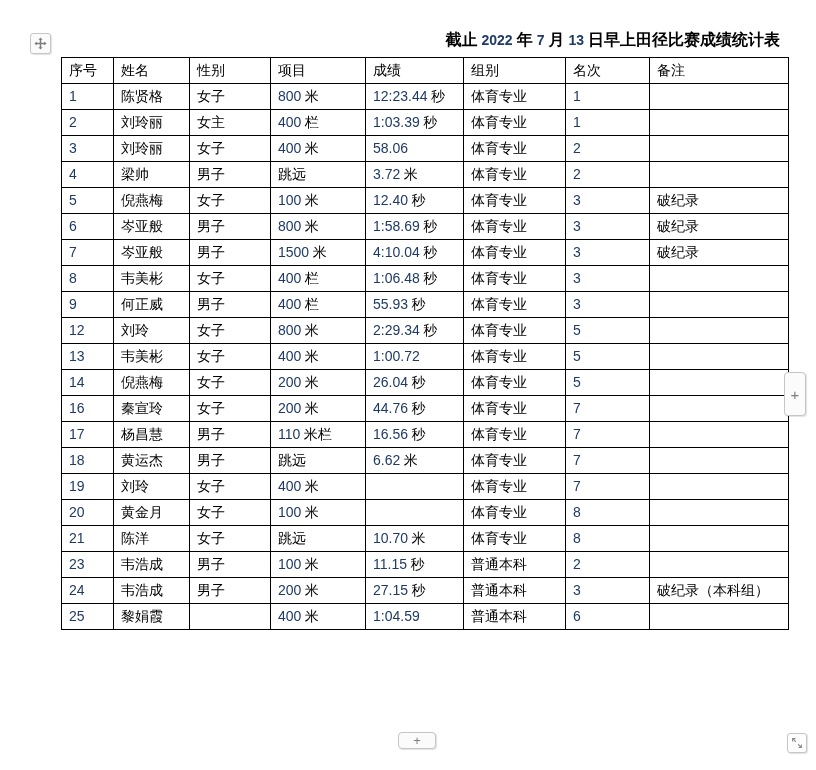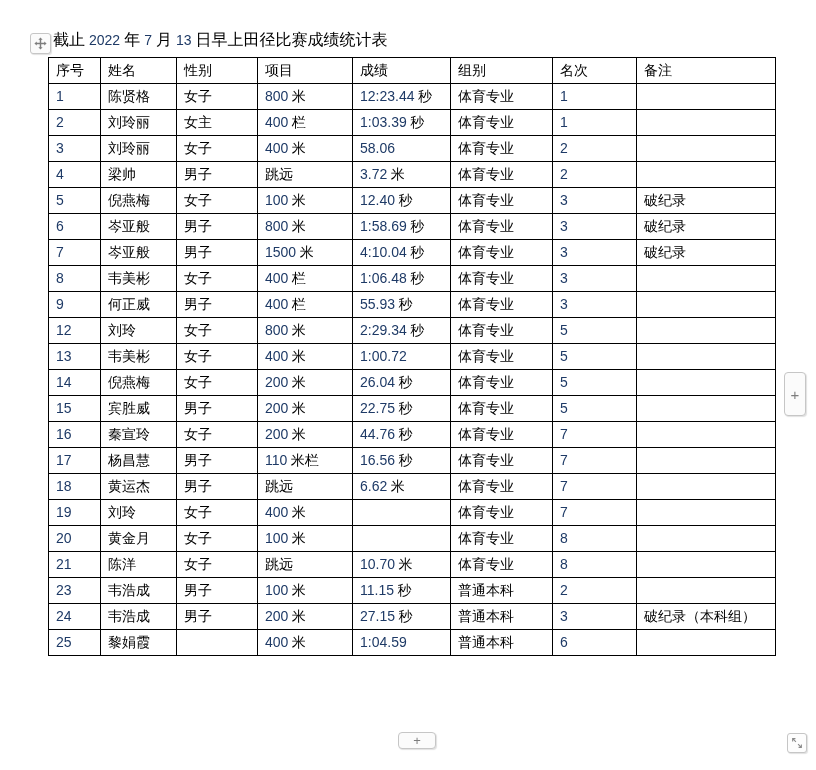--- a/index.html
+++ b/index.html
@@ -7,30 +7,31 @@
     width: 816px; height: 770px;
     background: #ffffff;
     font-family: "Liberation Serif", "DejaVu Serif", serif;
     overflow: hidden;
   }
   #canvas { position: relative; width: 816px; height: 770px; background: #fff; }
 
   .doc-title {
     position: absolute;
     left: 53px; top: 28px; width: 727px; height: 24px;
-    text-align: left;
+    text-align: right;
     font-size: 16px;
     color: #000;
     white-space: nowrap;
     line-height: 24px;
+    font-weight: bold;
   }
 
   table.results {
     position: absolute;
-    left: 48px; top: 57px;
+    left: 61px; top: 57px;
     width: 727px;
     border-collapse: collapse;
     table-layout: fixed;
   }
   table.results td, table.results th {
     border: 1px solid #000;
     height: 25px;
     font-size: 14px;
     font-weight: 400;
     text-align: left;
@@ -217,30 +218,20 @@
           <td><span class="num">14</span></td>
           <td>倪燕梅</td>
           <td>女子</td>
           <td><span class="num">200</span> 米</td>
           <td><span class="num">26.04</span> 秒</td>
           <td>体育专业</td>
           <td><span class="num">5</span></td>
           <td></td>
         </tr>
         <tr>
-          <td><span class="num">15</span></td>
-          <td>宾胜威</td>
-          <td>男子</td>
-          <td><span class="num">200</span> 米</td>
-          <td><span class="num">22.75</span> 秒</td>
-          <td>体育专业</td>
-          <td><span class="num">5</span></td>
-          <td></td>
-        </tr>
-        <tr>
           <td><span class="num">16</span></td>
           <td>秦宣玲</td>
           <td>女子</td>
           <td><span class="num">200</span> 米</td>
           <td><span class="num">44.76</span> 秒</td>
           <td>体育专业</td>
           <td><span class="num">7</span></td>
           <td></td>
         </tr>
         <tr>

